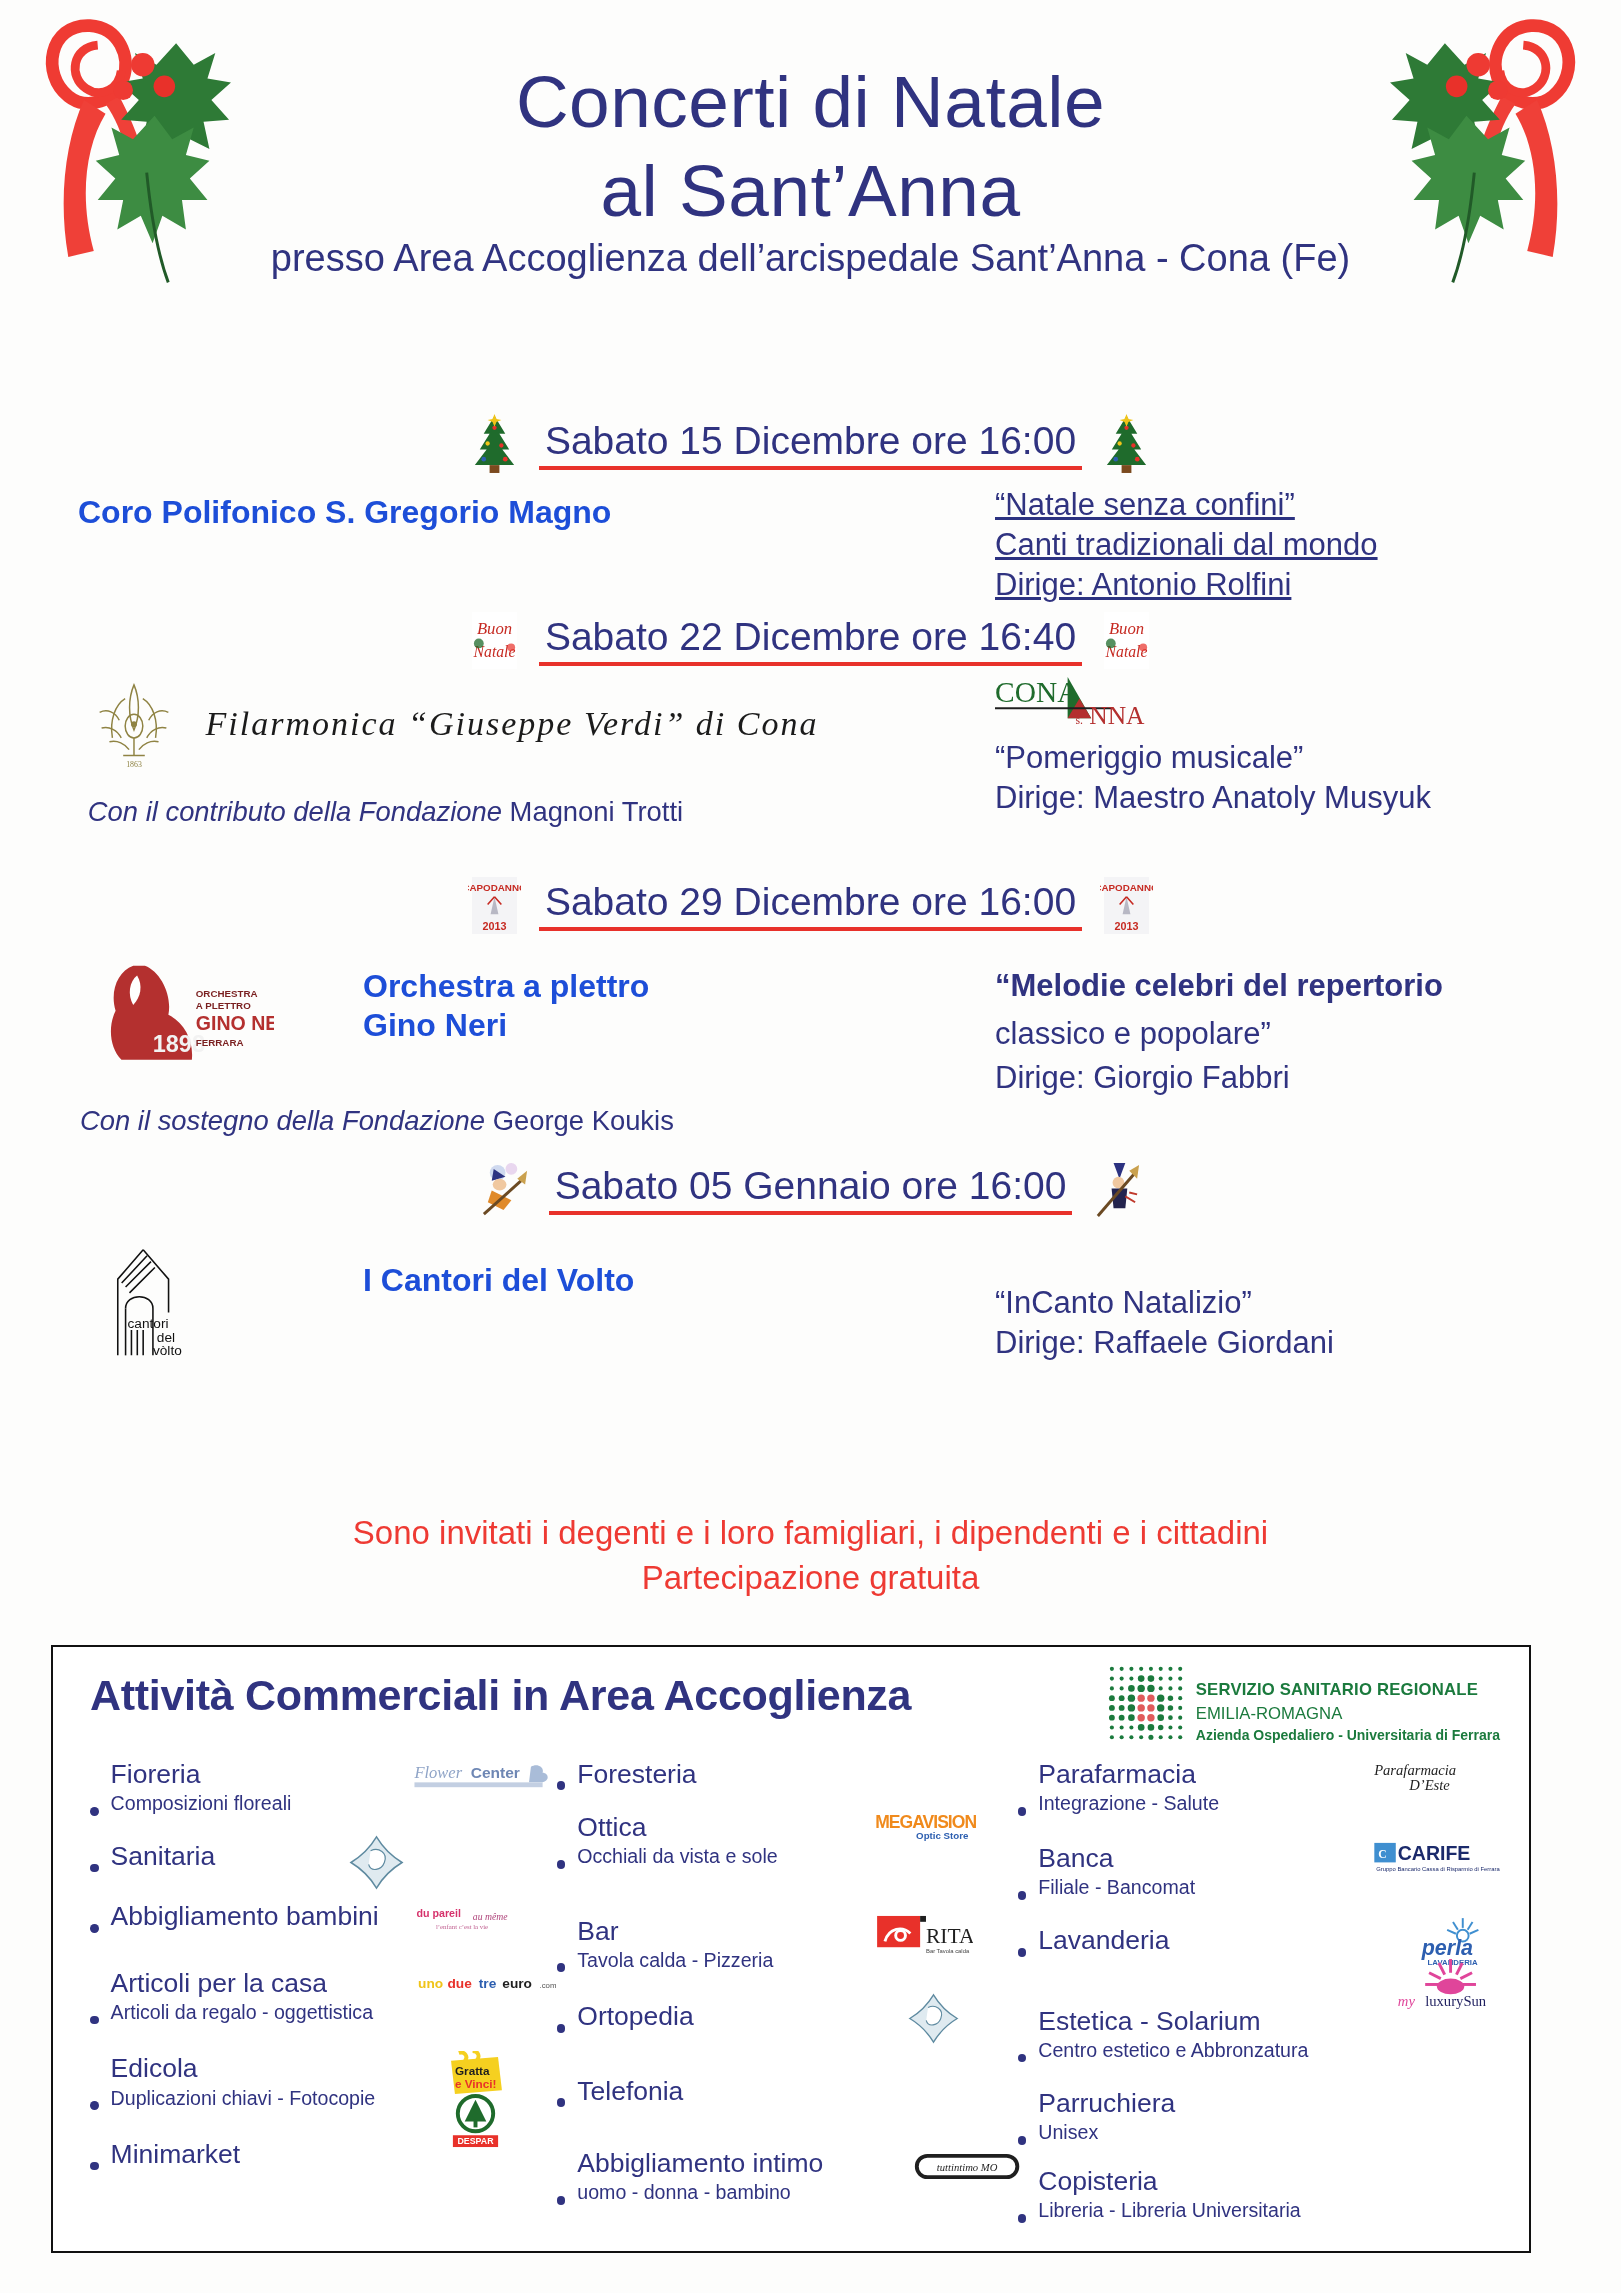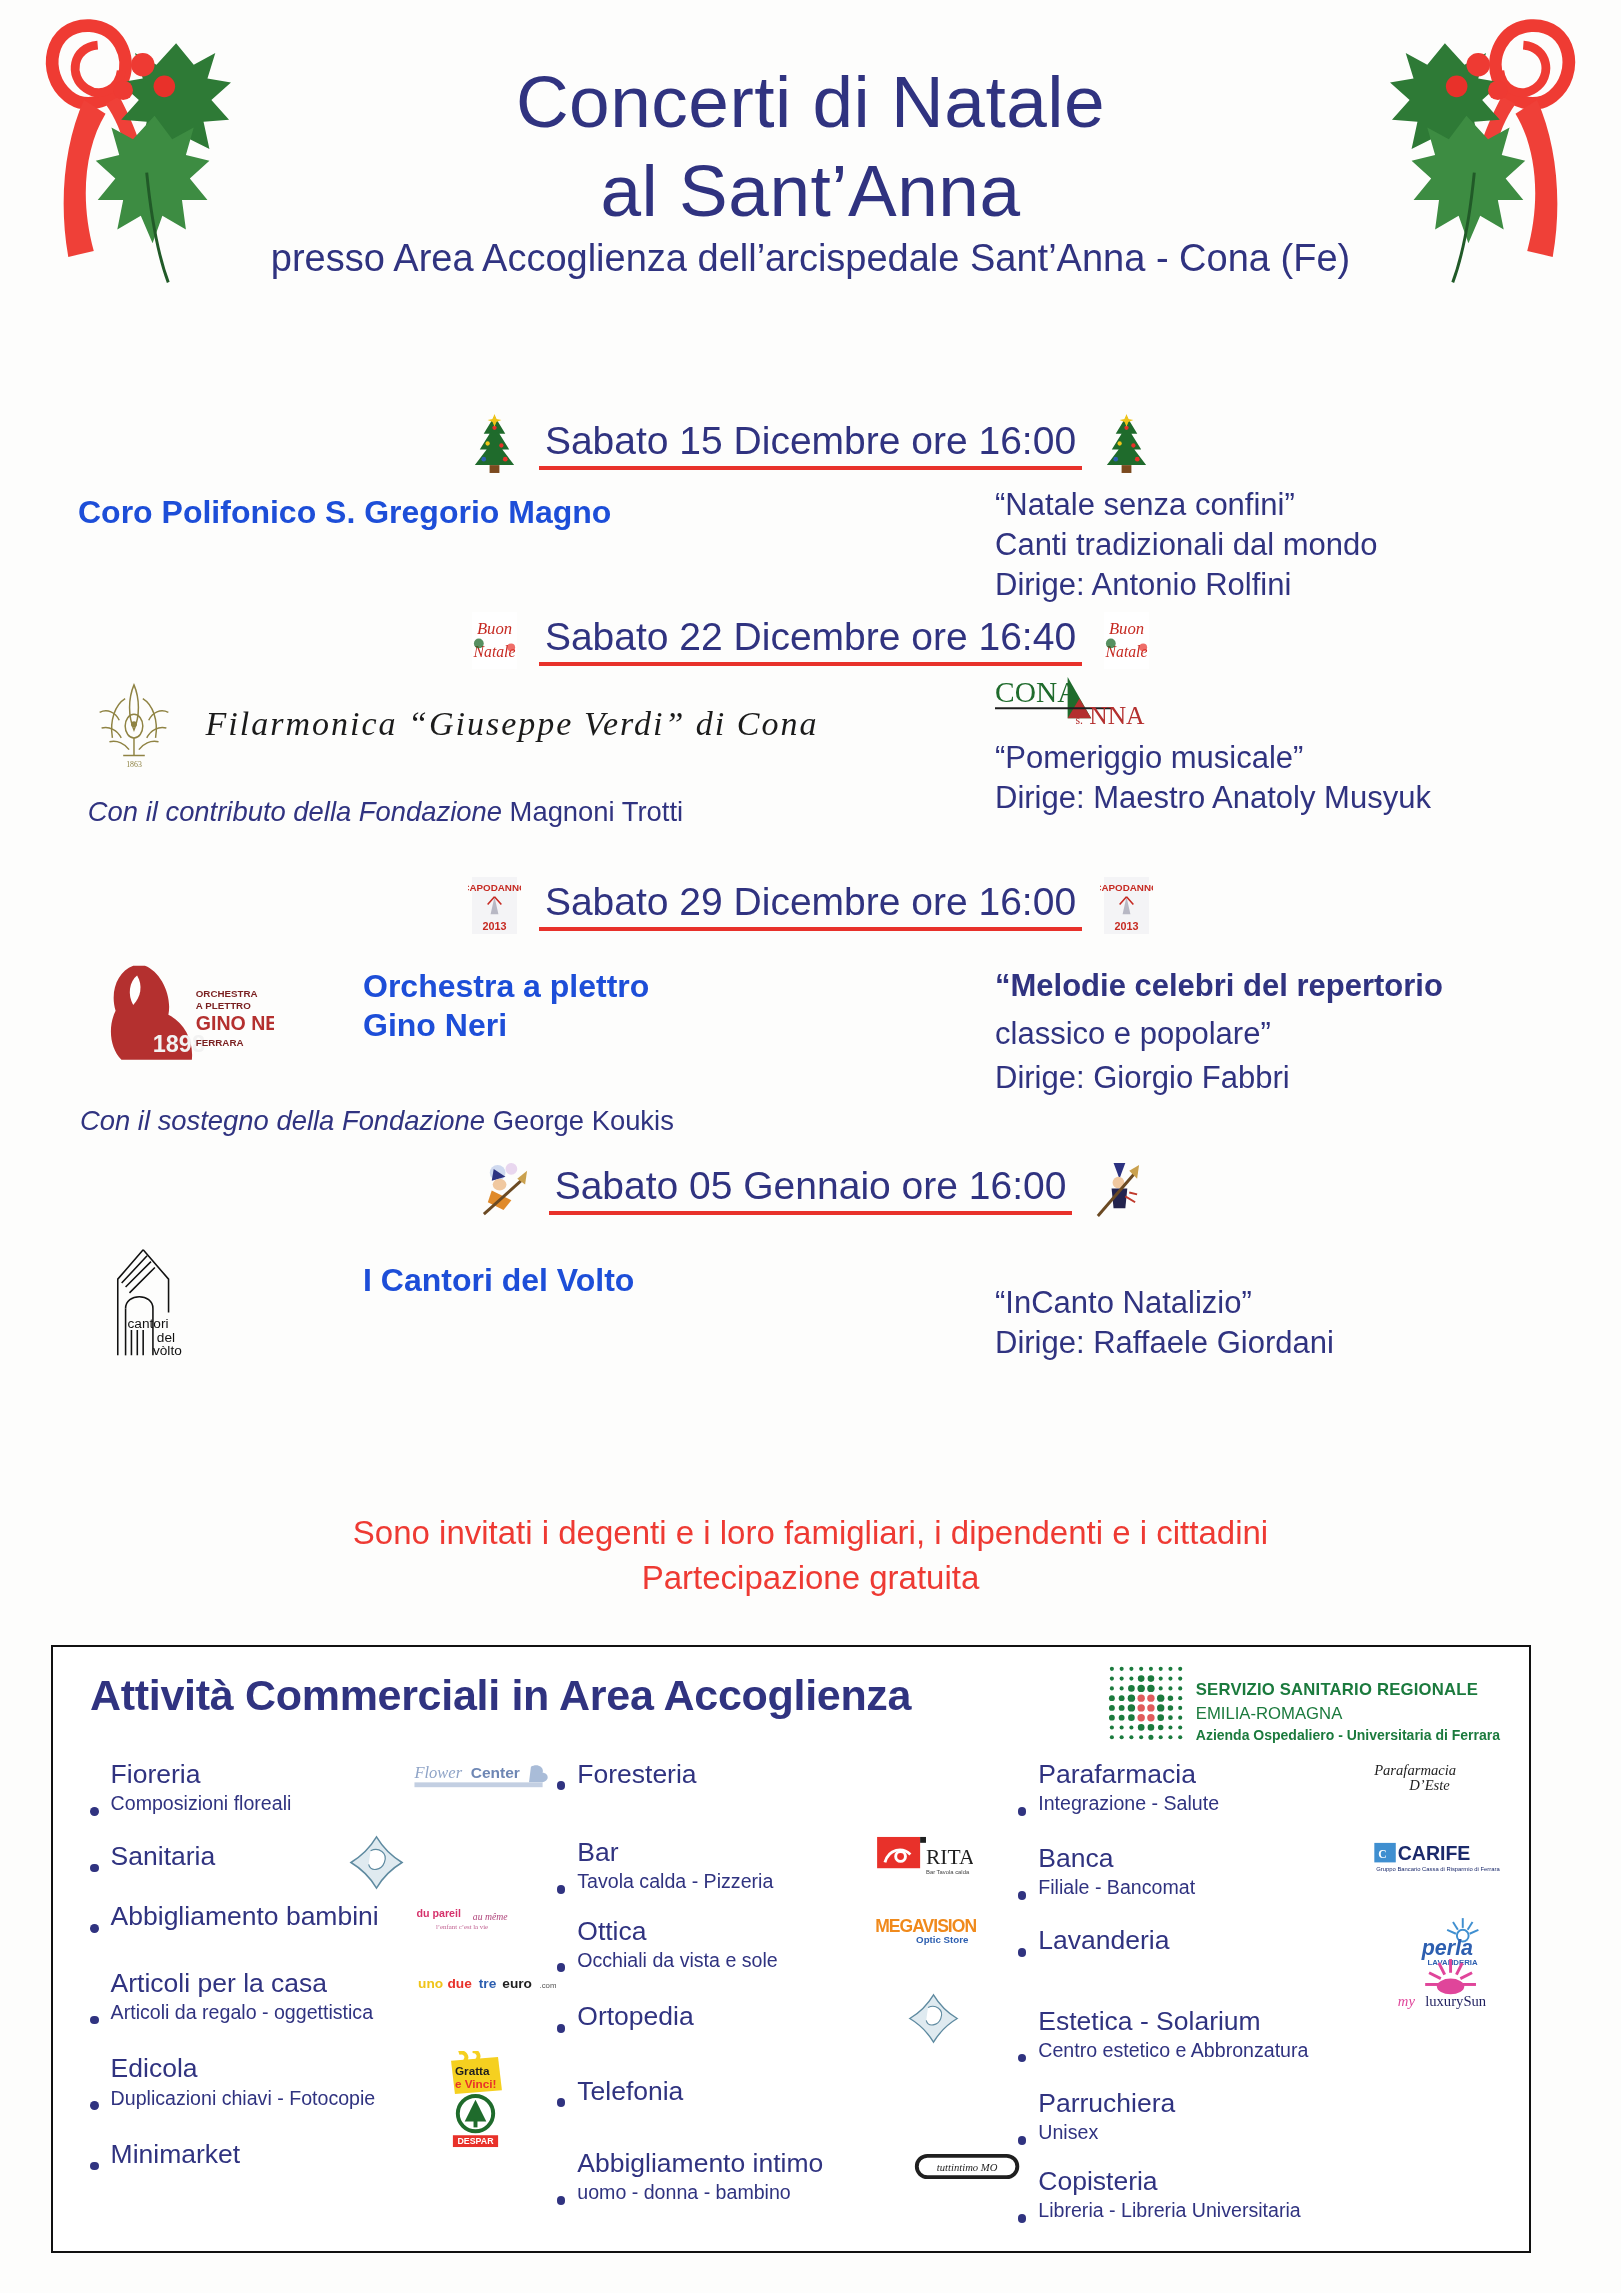--- a/index.html
+++ b/index.html
@@ -298,21 +298,21 @@
           <circle cx="16" cy="46" r="2.4" fill="#2d5fb0"></circle>
           <circle cx="38" cy="46" r="2.4" fill="#e8312a"></circle>
           <path d="M27 0 L29 5 L34 6 L29 8 L27 13 L25 8 L20 6 L25 5 Z" fill="#f0c419"></path>
         </svg>
       </span>
     </div>
     <div class="body-row" style="height:127px;">
       <div class="left-col" style="left:78px; top:15.7px;">
         <div class="ens-name">Coro Polifonico S. Gregorio Magno</div>
       </div>
-      <div class="right-col" style="left:995px; top:7.8px;">
+      <div class="right-col" style="left:995px; top:7.8px;text-decoration:underline;">
         <div class="prog-line">“Natale senza confini”</div>
         <div class="prog-line">Canti tradizionali dal mondo</div>
         <div class="prog-line">Dirige: Antonio Rolfini</div>
       </div>
     </div>
   </div>
 
   <div class="concert" style="height:265px;">
     <div class="date-row">
       <span class="date-icon">
@@ -680,48 +680,48 @@
         </div>
       </div>
 
       <div class="col col-2">
 
         <div class="svc" style="margin-top:3.9px;">
           <span class="bullet"></span>
           <span class="svc-label">Foresteria</span>
         </div>
 
+        <div class="svc" style="margin-top:21.6px;">
+          <span class="bullet"></span>
+          <span>
+            <span class="svc-label">Ottica</span>
+            <div class="svc-sub" style="margin-left:0;">Occhiali da vista e sole</div>
+          </span>
+          <span class="logo-slot" style="top:-2px; right:3.9px; width:127px;">
+            <svg width="127" height="35" viewBox="0 0 130 36" xmlns="http://www.w3.org/2000/svg">
+              <text x="2" y="18" font-family="Liberation Sans, sans-serif" font-size="18" font-weight="bold" fill="#f08a1c" letter-spacing="-1">MEGAVISION</text>
+              <text x="44" y="30" font-family="Liberation Sans, sans-serif" font-size="10" font-weight="bold" fill="#2d5fb0">Optic Store</text>
+            </svg>
+          </span>
+        </div>
+
         <div class="svc" style="margin-top:47px;">
           <span class="bullet"></span>
           <span>
             <span class="svc-label">Bar</span>
             <div class="svc-sub" style="margin-left:0;">Tavola calda - Pizzeria</div>
           </span>
           <span class="logo-slot" style="top:-2px; right:31px; width:96px;">
             <svg width="96" height="43" viewBox="0 0 98 44" xmlns="http://www.w3.org/2000/svg">
               <rect x="0" y="2" width="44" height="32" fill="#e8312a"></rect>
               <path d="M8 28 C12 14 26 12 34 20" fill="none" stroke="#ffffff" stroke-width="3"></path>
               <circle cx="24" cy="22" r="5" fill="none" stroke="#ffffff" stroke-width="3"></circle>
               <rect x="44" y="2" width="6" height="6" fill="#1f1f1f"></rect>
               <text x="50" y="30" font-family="Liberation Serif, serif" font-size="22" fill="#1f1f1f">RITA</text>
               <text x="50" y="40" font-family="Liberation Sans, sans-serif" font-size="6" fill="#444">Bar Tavola calda</text>
-            </svg>
-          </span>
-        </div>
-
-        <div class="svc" style="margin-top:21.6px;">
-          <span class="bullet"></span>
-          <span>
-            <span class="svc-label">Ottica</span>
-            <div class="svc-sub" style="margin-left:0;">Occhiali da vista e sole</div>
-          </span>
-          <span class="logo-slot" style="top:-2px; right:3.9px; width:127px;">
-            <svg width="127" height="35" viewBox="0 0 130 36" xmlns="http://www.w3.org/2000/svg">
-              <text x="2" y="18" font-family="Liberation Sans, sans-serif" font-size="18" font-weight="bold" fill="#f08a1c" letter-spacing="-1">MEGAVISION</text>
-              <text x="44" y="30" font-family="Liberation Sans, sans-serif" font-size="10" font-weight="bold" fill="#2d5fb0">Optic Store</text>
             </svg>
           </span>
         </div>
 
         <div class="svc" style="margin-top:29px;">
           <span class="bullet"></span>
           <span class="svc-label">Ortopedia</span>
           <span class="logo-slot" style="top:-7.8px; right:45px; width:51px;">
             <svg width="51" height="51" viewBox="0 0 56 56" xmlns="http://www.w3.org/2000/svg">
               <path d="M28 2 C34 12 44 22 54 28 C44 34 34 44 28 54 C22 44 12 34 2 28 C12 22 22 12 28 2 Z" fill="#dfeaf0" stroke="#5e8aa0" stroke-width="1.5"></path>

